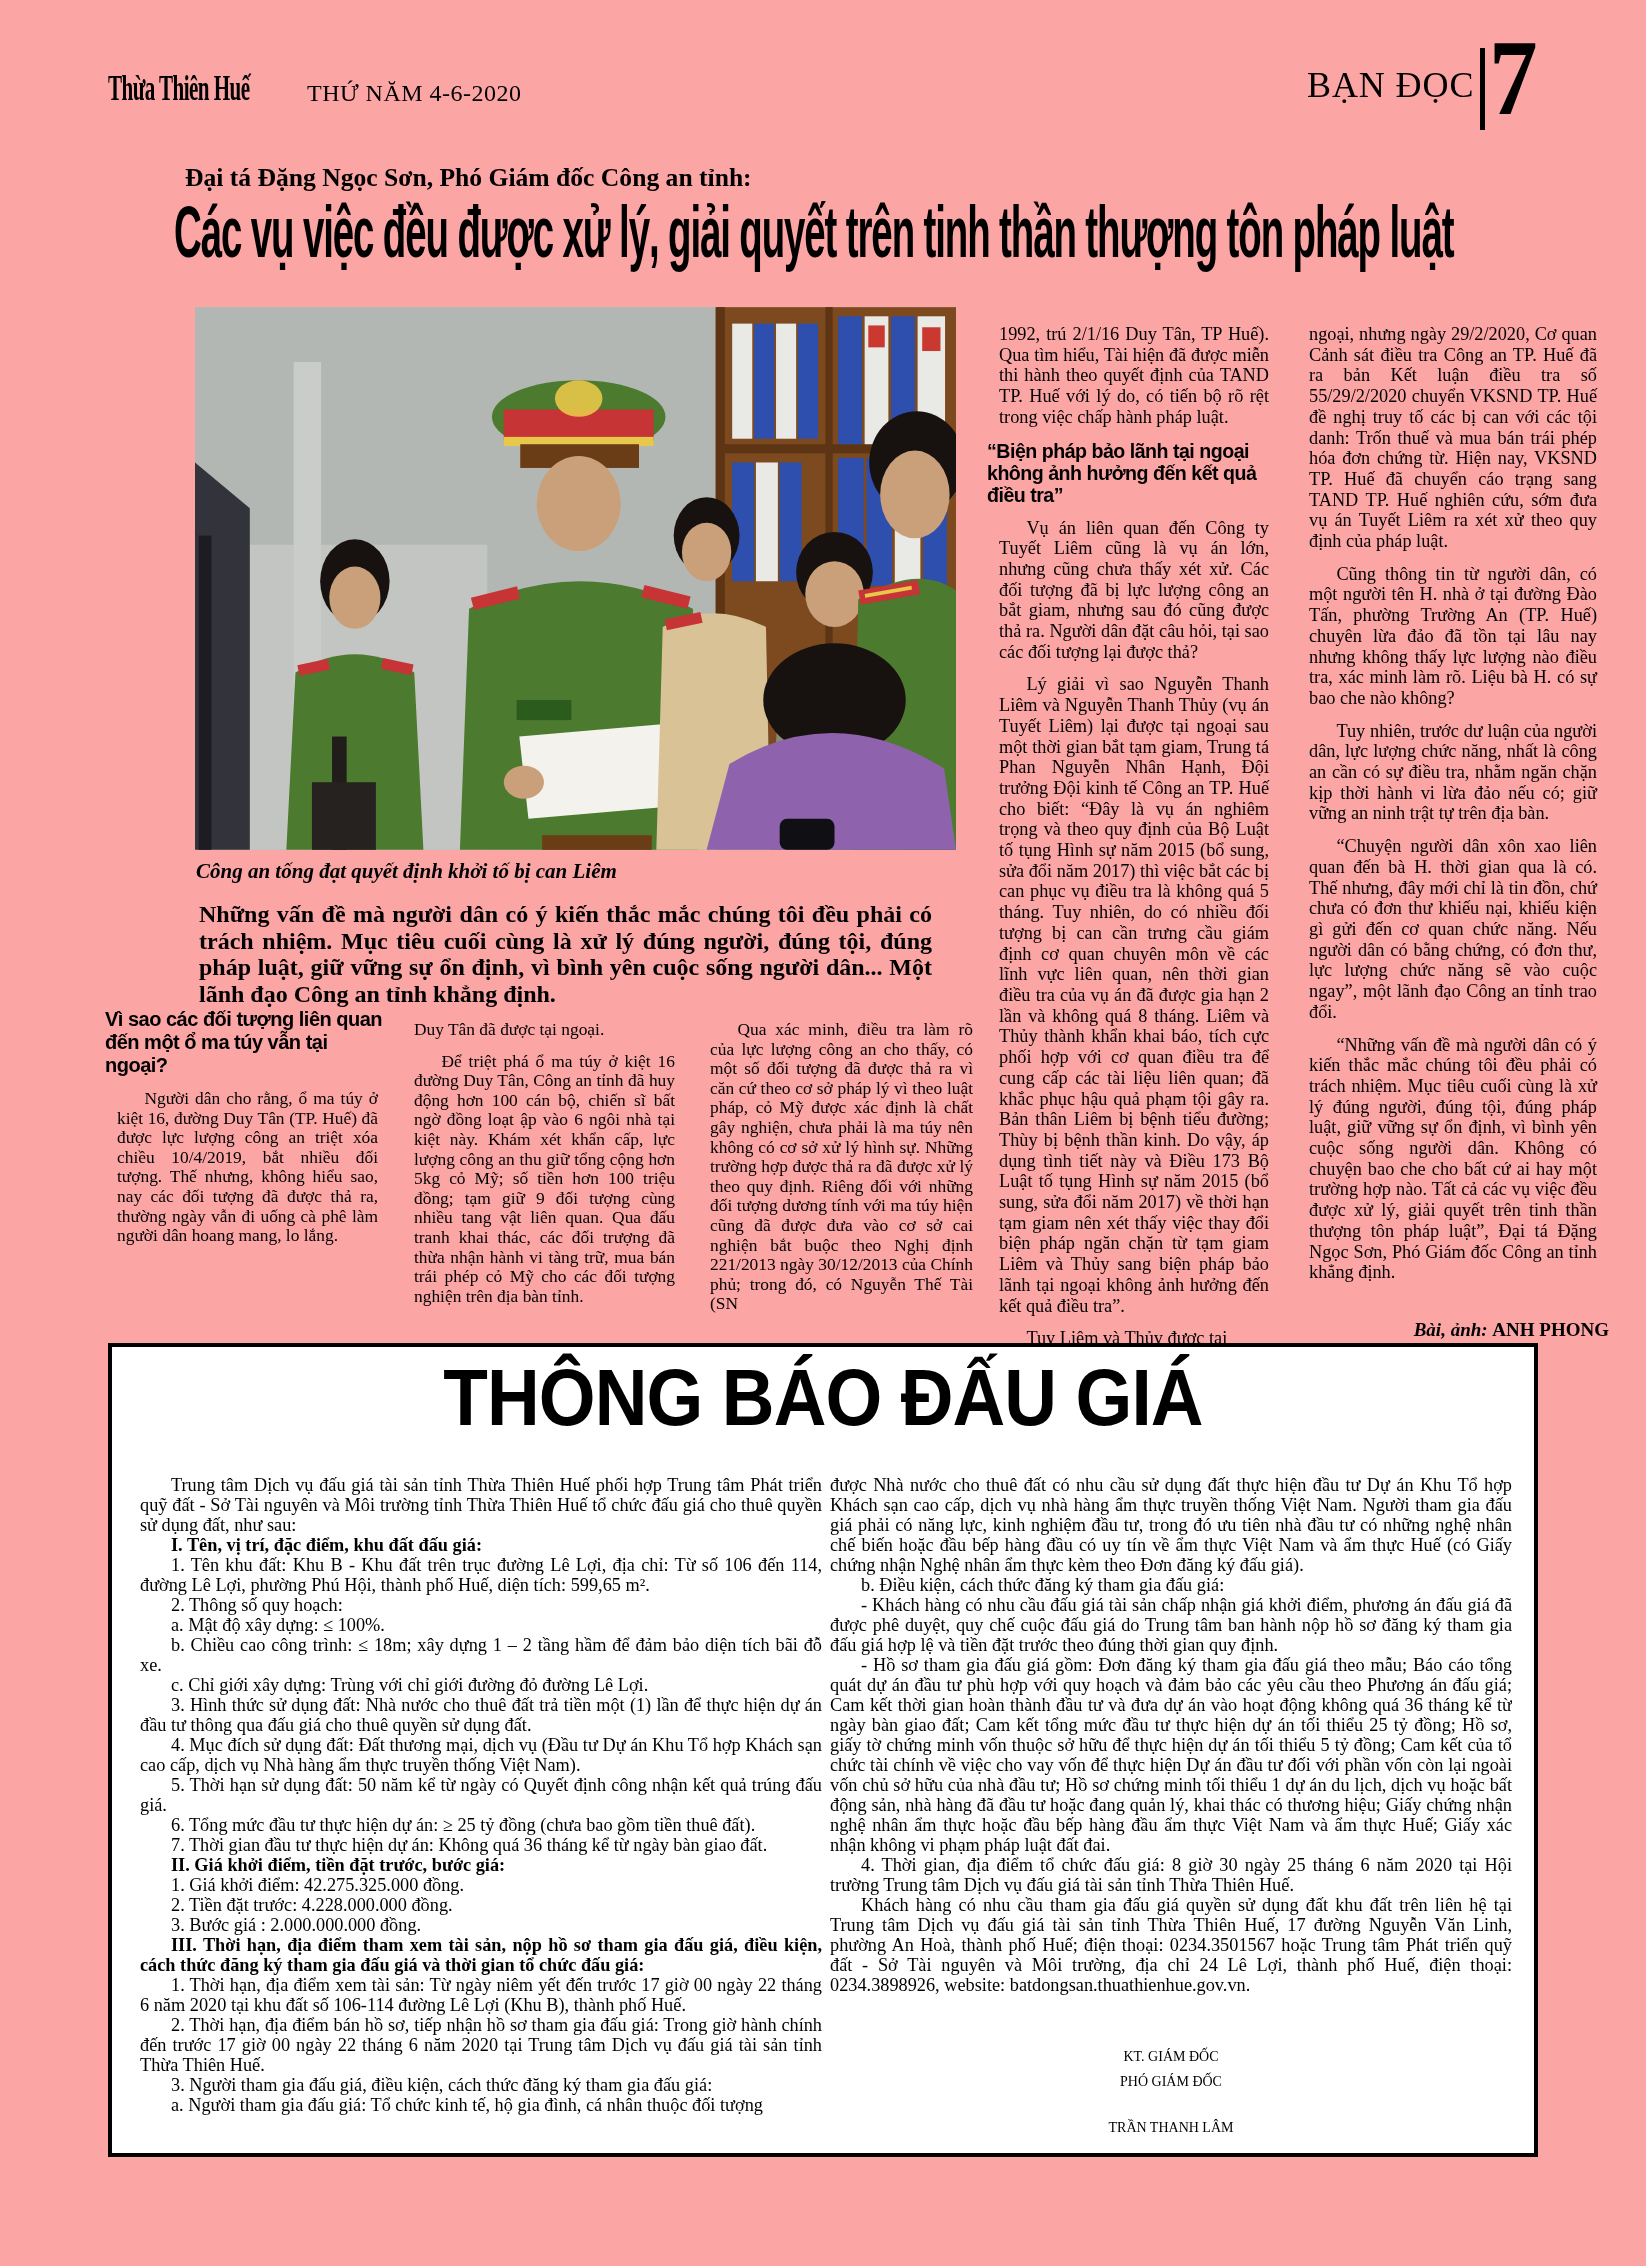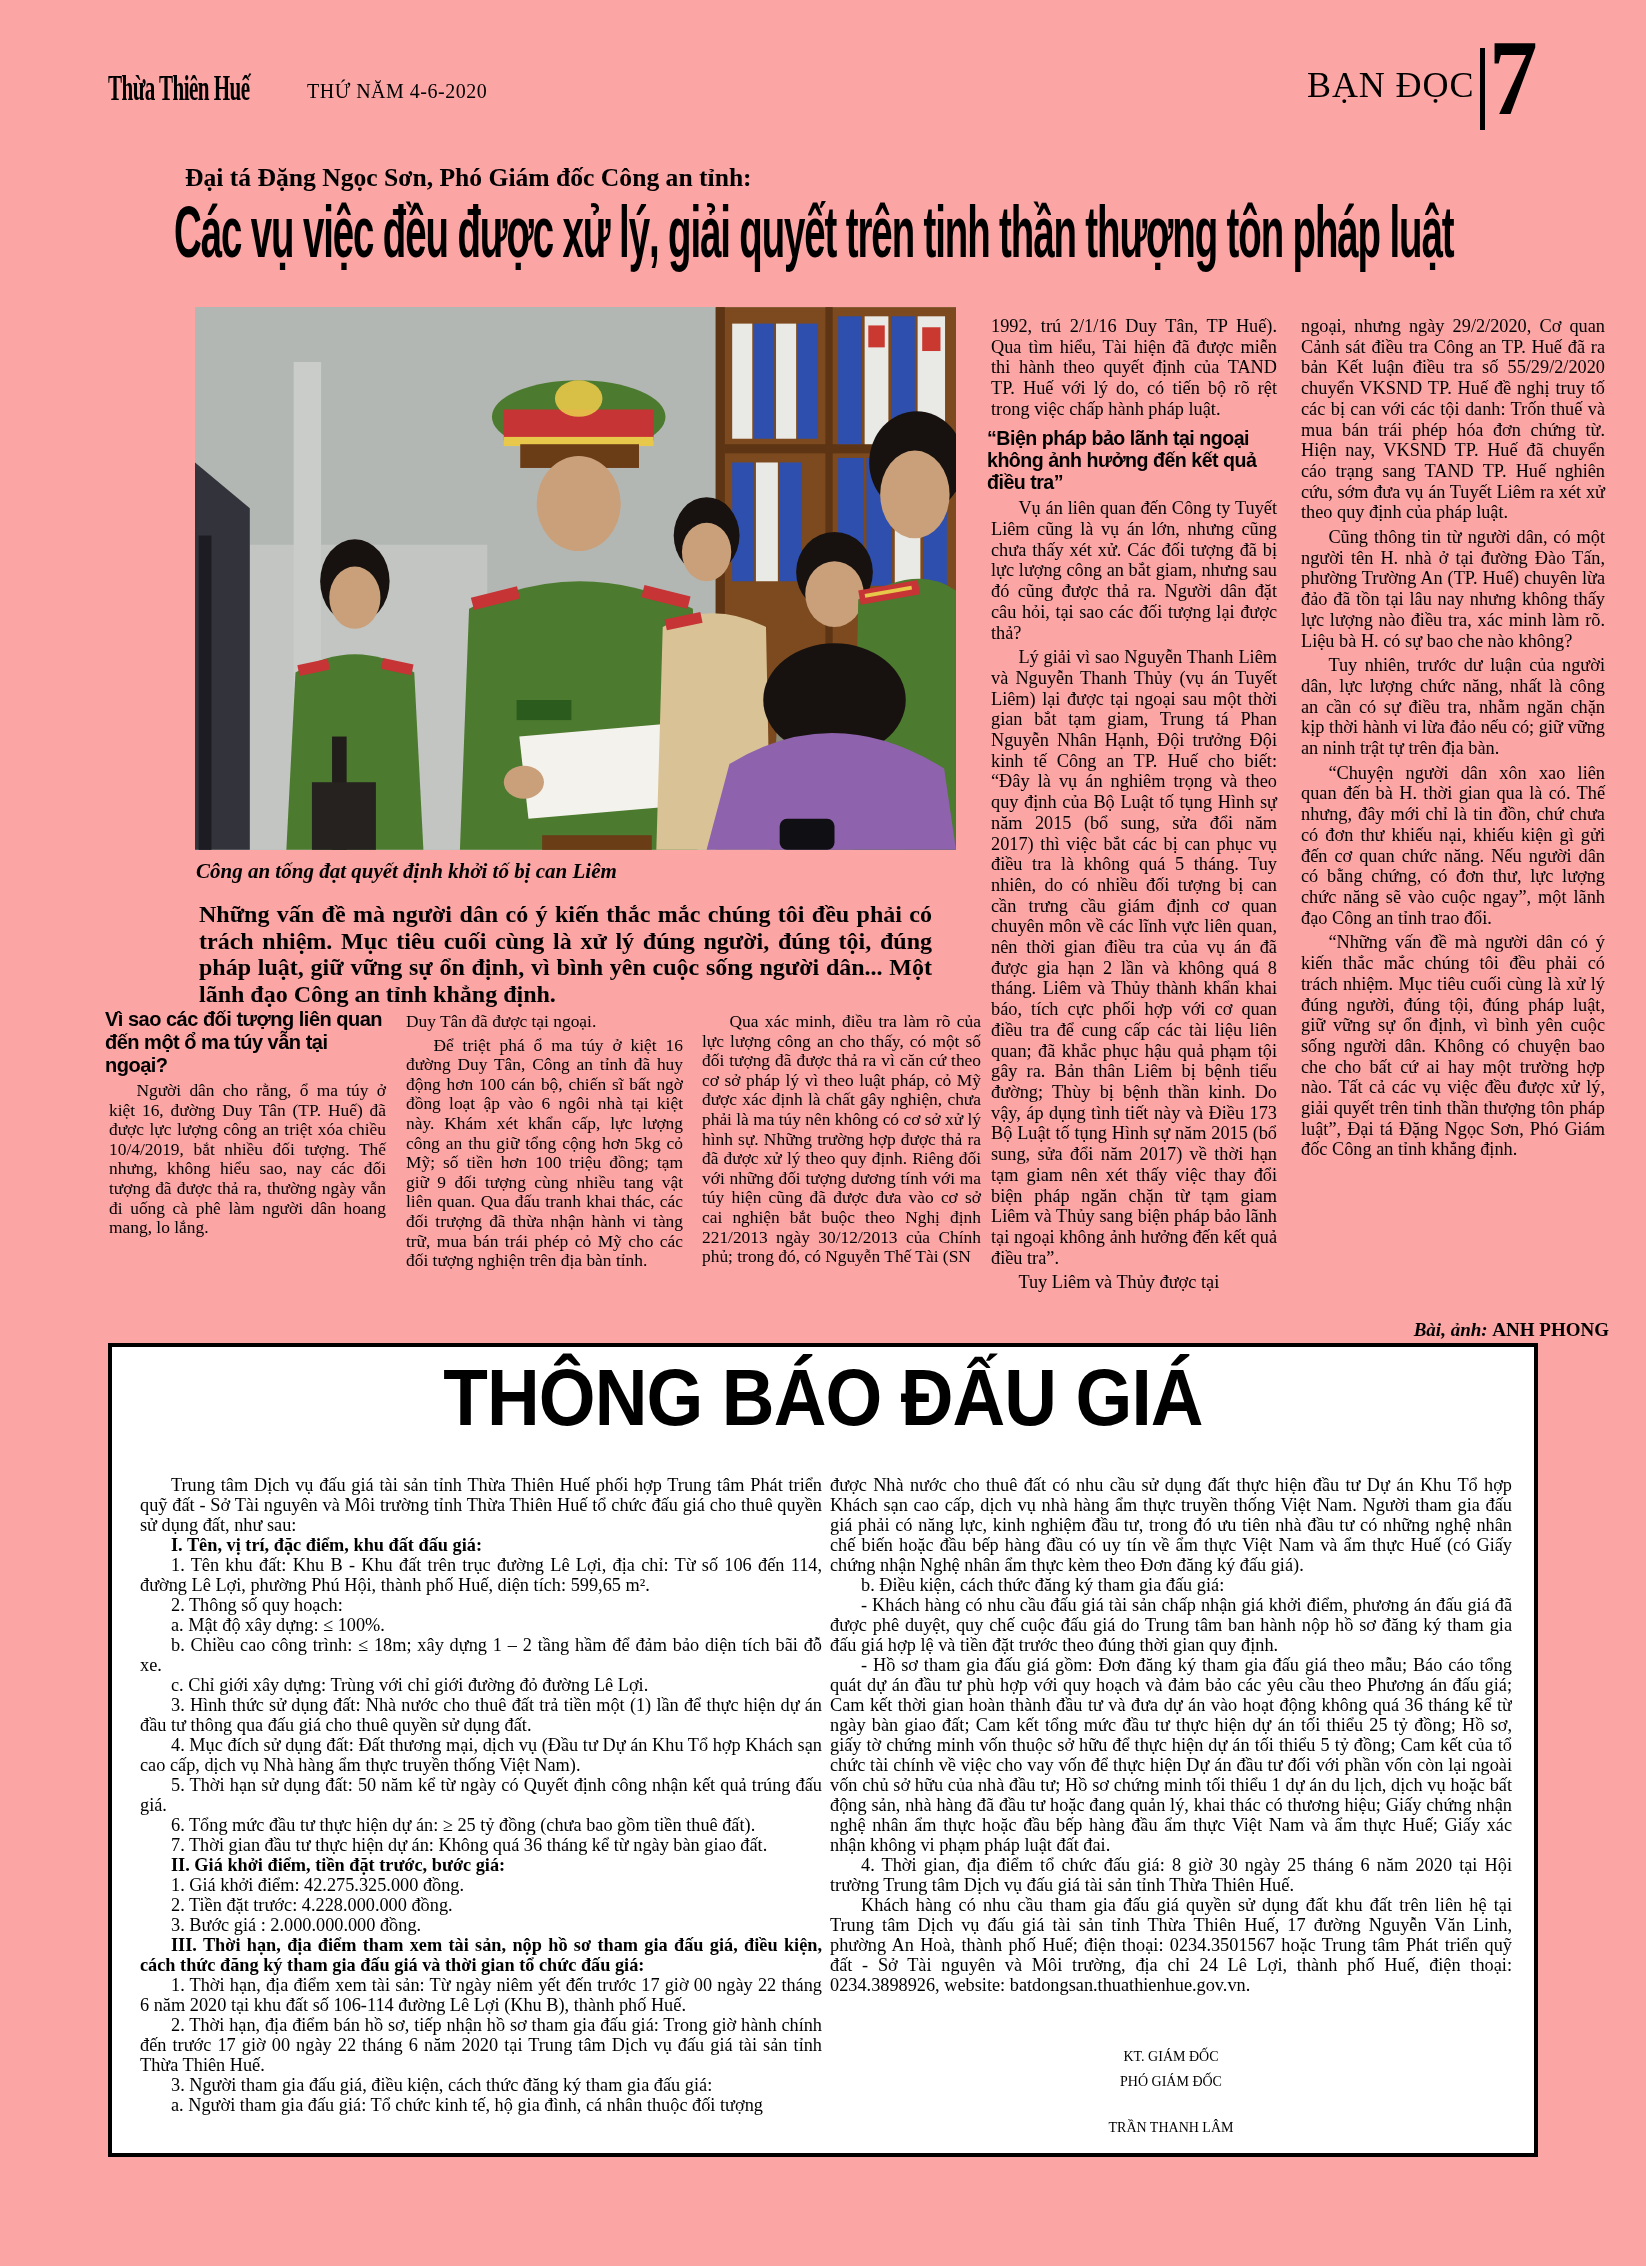--- a/index.html
+++ b/index.html
@@ -2,35 +2,35 @@
 <html style="font-size:14.6px"><head>
 <meta charset="utf-8">
 <style>
   html,body{margin:0;padding:0;background:#e8e8e8;}
   .page{position:relative;width:1647px;height:2267px;background:#fca5a5;
         font-family:"Liberation Serif",serif;color:#000;overflow:hidden;margin:0 auto;}
   .abs{position:absolute;}
   
   .masthead{font-weight:bold;font-size:34px;white-space:nowrap;
             transform:scale(.62,1.05);transform-origin:left top;letter-spacing:-0.9px;}
-  .hdate{font-size:20px;letter-spacing:0.5px;white-space:nowrap;}
+  .hdate{font-size:24px;letter-spacing:0.5px;white-space:nowrap;}
   .section-label{font-size:36px;letter-spacing:0.9px;white-space:nowrap;}
   .pagebar{background:#000;}
   .pagenum{font-weight:bold;font-size:108px;line-height:.9;transform:scaleX(.9);transform-origin:left top;}
   
   .kicker{font-weight:bold;font-size:25.6px;white-space:nowrap;}
   .headline{font-family:"Liberation Sans",sans-serif;font-weight:bold;font-size:62px;line-height:1;
             white-space:nowrap;letter-spacing:-1.8px;transform:scale(.62,1.18);transform-origin:left top;}
   .caption{font-style:italic;font-weight:bold;font-size:21px;white-space:nowrap;}
   .intro{font-weight:bold;font-size:24px;line-height:26.5px;text-align:justify;}
   
   .col{position:absolute;text-align:justify;overflow:hidden;}
   .col-a{font-size:17.4px;line-height:19.6px;}
   .col-b{font-size:18.3px;line-height:20.7px;}
-  .col p{margin:4px;}
+  .col p{margin:12px;}
   .col p.body{text-indent:27.4px;}
   .col p.body-cont{text-indent:0;}
   .col p.col-heading{font-family:"Liberation Sans",sans-serif;font-weight:bold;font-size:20px;
                      line-height:23px;text-align:left;text-indent:0;margin:0 0 3.7px 0;letter-spacing:-0.5px;}
   .col p.subhead{font-family:"Liberation Sans",sans-serif;font-weight:bold;font-size:19.6px;
                  line-height:22px;text-align:left;text-indent:0;margin:7.3px 0 5.5px 0;letter-spacing:-0.5px;}
   .byline{font-size:19px;text-align:right;}
   .byline .lbl{font-style:italic;font-weight:bold;}
   .byline .nm{font-weight:bold;}
   

